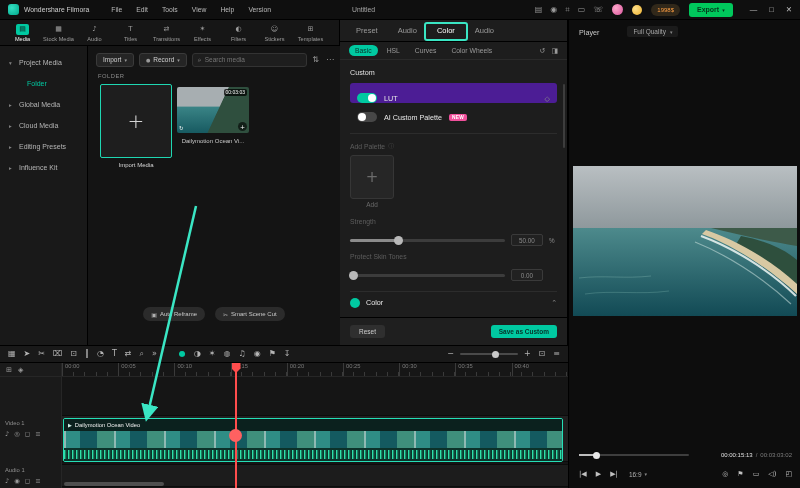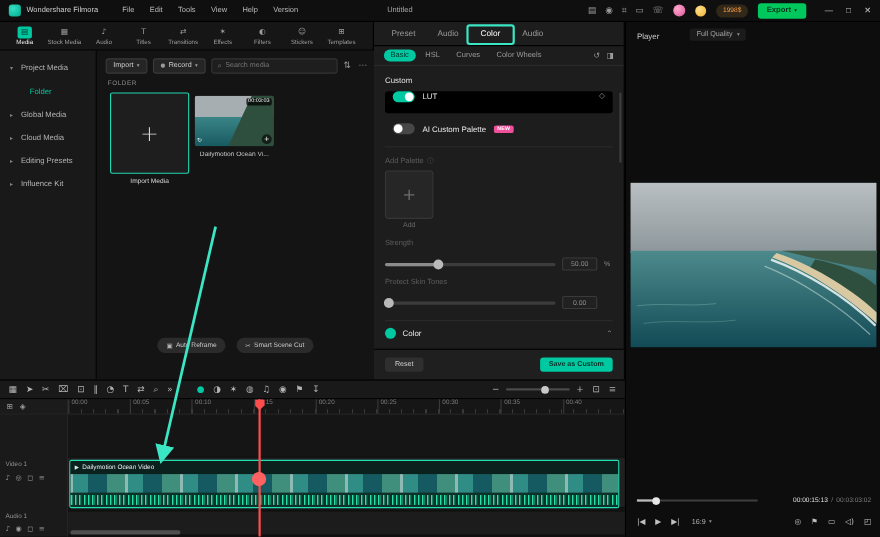--- a/index.html
+++ b/index.html
@@ -82,21 +82,21 @@
   .cp-tabs{height:22px;display:flex;align-items:center;padding:0 6px;border-bottom:1px solid #000}
   .cp-tab{padding:0 10px;font-size:7.5px;color:#9a9a9a}
   .cp-tab.active{color:#fff}
   .cp-subtabs{height:18px;display:flex;align-items:center;gap:3px;padding:0 9px;border-bottom:1px solid #2a2a2a}
   .subtab{font-size:6.8px;color:#9a9a9a;padding:2px 6px;border-radius:8px;white-space:nowrap}
   .subtab.active{background:#00c9a1;color:#07342b}
   .cp-subicons{margin-left:auto;display:flex;gap:6px;font-size:7px;color:#9a9a9a}
   .cp-body{position:absolute;top:41px;left:0;right:0;bottom:28px;padding:4px 10px;display:flex;
     flex-direction:column;overflow:hidden}
   .preset-label{font-size:7.2px;color:#e0e0e0;margin:3px 0 6px}
-  .lut-row{height:20px;background:#000000;border-radius:3px;display:flex;align-items:flex-start;gap:7px;
+  .lut-row{height:20px;background:#4c1d95;border-radius:3px;display:flex;align-items:flex-end;gap:7px;
     padding:0 7px;margin-bottom:6px}
   .toggle{width:20px;height:10px;border-radius:5px;position:relative;flex:none}
   .toggle.on{background:#00c9a1}
   .toggle.off{background:#474747}
   .knob{position:absolute;top:1px;width:8px;height:8px;border-radius:50%;background:#fff}
   .toggle.on .knob{right:1px}
   .toggle.off .knob{left:1px}
   .row-label{font-size:7.2px;color:#e8e8e8}
   .kf{margin-left:auto;color:#8a8a8a;font-size:7px}
   .ai-row{height:16px;display:flex;align-items:center;gap:7px;padding:0 7px;margin-bottom:5px}

